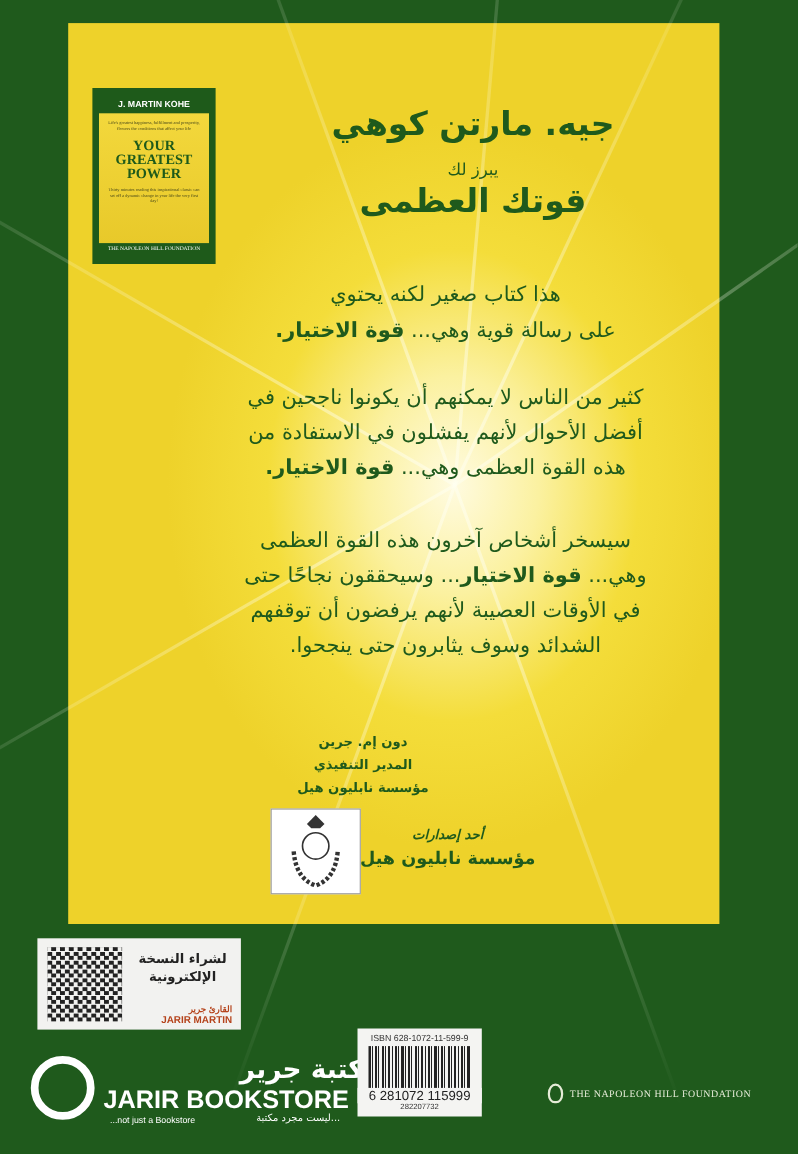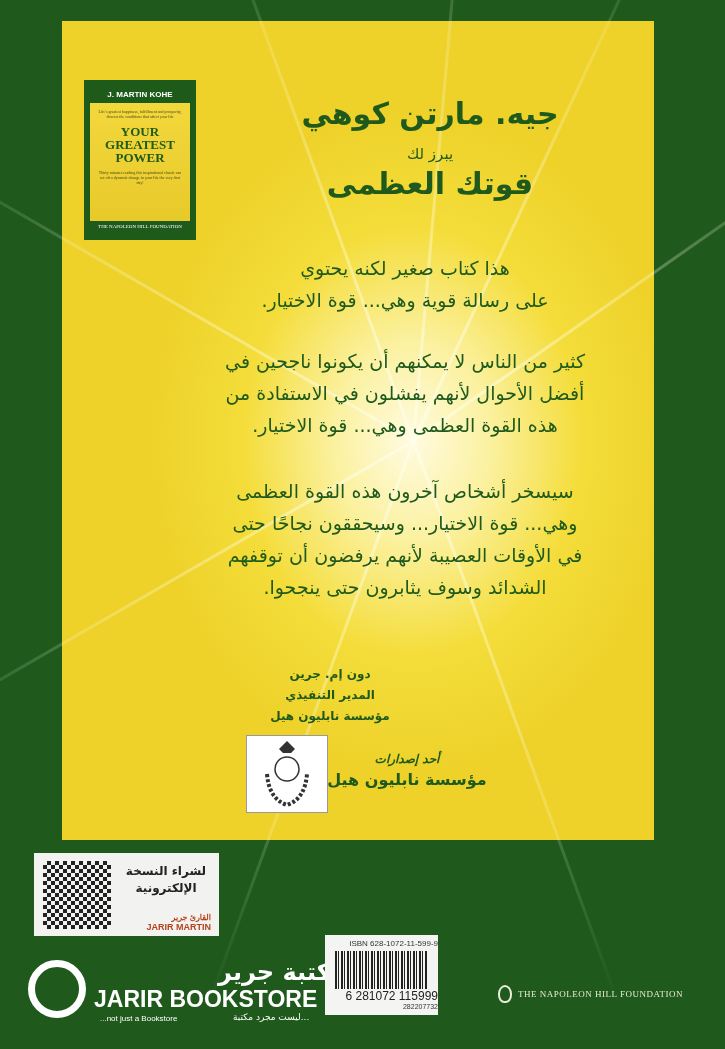--- a/index.html
+++ b/index.html
@@ -12,38 +12,38 @@
   .minicover .author { color:#fff; font:bold 8px "Liberation Sans", sans-serif; text-align:center; margin-bottom:4px; }
   .minicover .inner { background:linear-gradient(#f3d83c,#e8c92a); height:118px; text-align:center; padding-top:6px; }
   .minicover .blurb { font:4px "Liberation Serif", serif; color:#4a4a1a; padding:0 8px; line-height:5px; }
   .minicover .title { font:bold 13px "Liberation Serif", serif; color:#1e5a1a; line-height:13px; margin:6px 0; }
   .minicover .foot { color:#fff; font:5px "Liberation Serif", serif; text-align:center; margin-top:3px; }
   .rtl { direction:rtl; text-align:center; position:absolute; color:#1f5a1c; }
   .h-author { top:96px; left:220px; width:420px; font:bold 30px "DejaVu Sans", sans-serif; }
   .h-presents { top:145px; left:220px; width:420px; font:15px "DejaVu Sans", sans-serif; }
   .h-title { top:166px; left:220px; width:420px; font:bold 30px "DejaVu Sans", sans-serif; }
   .para { left:170px; width:470px; font:19px "DejaVu Sans", sans-serif; line-height:32px; }
-  .para b { font-weight:normal; }
+  .para b { font-weight:bold; }
   .p1 { top:252px; } .p2 { top:345px; } .p3 { top:475px; }
   .sig { top:664px; left:245px; width:170px; font:bold 12px "DejaVu Sans", sans-serif; line-height:21px; }
   .seal { position:absolute; left:246px; top:735px; width:82px; height:78px; background:#fff; border:1px solid #999; display:flex; align-items:center; justify-content:center; }
   .pub { top:752px; left:322px; width:170px; }
   .pub .s { font:italic bold 12px "DejaVu Sans", sans-serif; }
   .pub .l { font:bold 16px "DejaVu Sans", sans-serif; margin-top:4px; }
   .qrbox { position:absolute; left:34px; top:853px; width:185px; height:83px; background:#f2f2f0; }
   .qr { position:absolute; left:9px; top:8px; width:68px; height:68px; background:repeating-conic-gradient(#222 0 25%, #f2f2f0 0 50%) 0 0/8px 8px; }
   .qrtext { position:absolute; right:8px; top:10px; direction:rtl; text-align:center; font:bold 12px "DejaVu Sans", sans-serif; color:#222; line-height:17px; width:90px; }
   .reader { position:absolute; right:8px; top:60px; font:bold 9px "Liberation Sans", sans-serif; color:#b5431b; }
   .jarir { position:absolute; left:28px; top:960px; color:#fff; }
   .jlogo { position:absolute; left:0; top:0; width:58px; height:58px; border:7px solid #fff; border-radius:50%; }
   .jar { position:absolute; left:150px; top:-2px; font:bold 24px "DejaVu Sans", sans-serif; direction:rtl; white-space:nowrap;margin-left:40px; }
   .jen { position:absolute; left:54px; top:26px; font:bold 23px "Liberation Sans", sans-serif; white-space:nowrap;margin-left:12px; }
   .jtag { position:absolute; left:72px; top:54px; font:8px "Liberation Sans", sans-serif; white-space:nowrap; }
   .jtagar { position:absolute; left:205px; top:52px; font:9px "DejaVu Sans", sans-serif; direction:rtl; white-space:nowrap; }
-  .barcode { position:absolute; left:325px; top:935px; width:113px; height:80px; background:#f4f4f2; text-align:right; padding-top:4px; }
+  .barcode { position:absolute; left:325px; top:935px; width:113px; height:80px; background:#f4f4f2; text-align:center; padding-top:4px; }
   .barcode .isbn { font:8px "Liberation Sans", sans-serif; color:#333; }
   .bars { height:42px; margin:3px 10px 0; background:repeating-linear-gradient(90deg,#222 0 2px,#f4f4f2 2px 3px,#222 3px 4px,#f4f4f2 4px 6px); }
   .barcode .num { font:12px "Liberation Sans", sans-serif; color:#222; margin-top:-4px; background:#f4f4f2; position:relative; }
   .barcode .code { font:7px "Liberation Sans", sans-serif; color:#333; }
   .nhf { position:absolute; left:498px; top:985px; color:#e6ecd8; font:9px "Liberation Serif", serif; letter-spacing:0.5px; display:flex; align-items:center; gap:6px; }
   .nhf .ic { width:14px; height:18px; border:2px solid #e6ecd8; border-radius:50% 50% 45% 45%; }
 </style>
 </head>
 <body>
 

